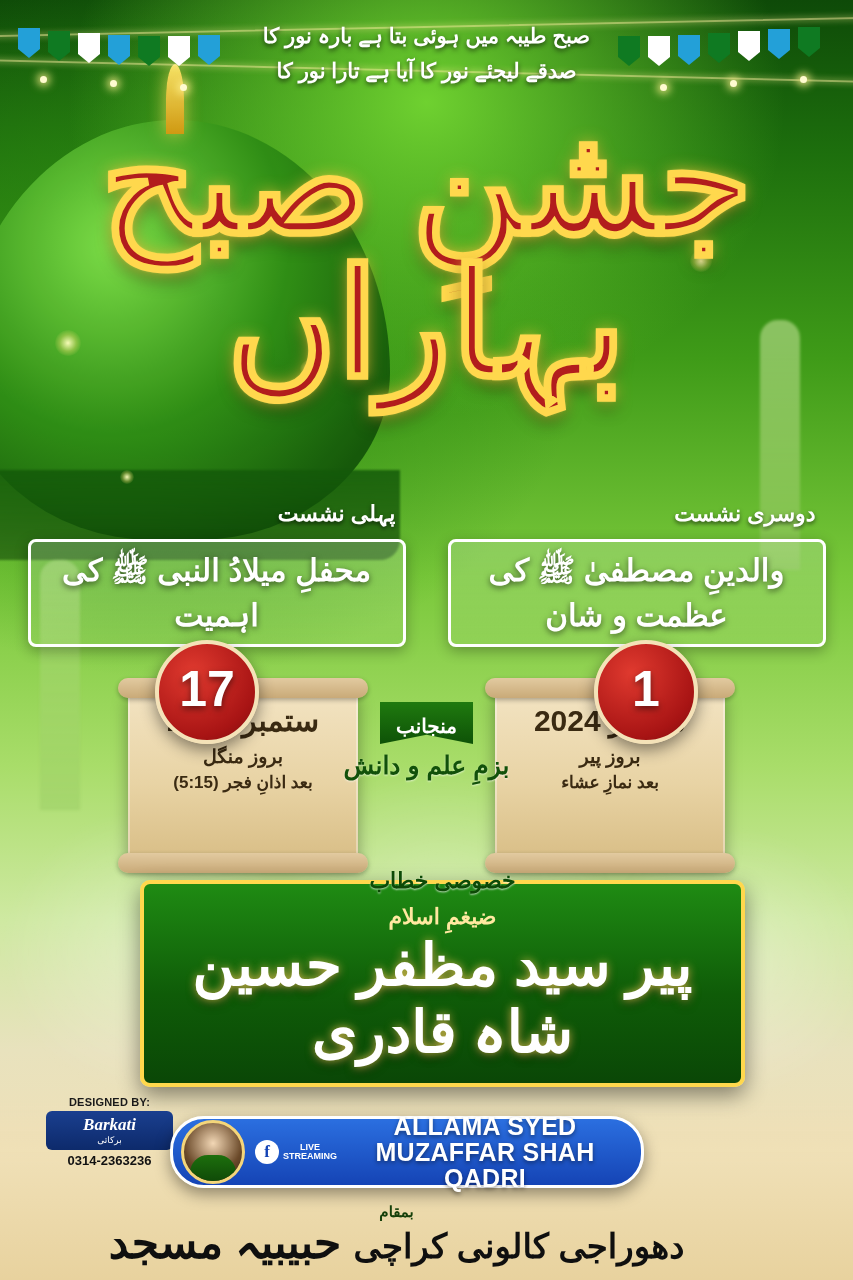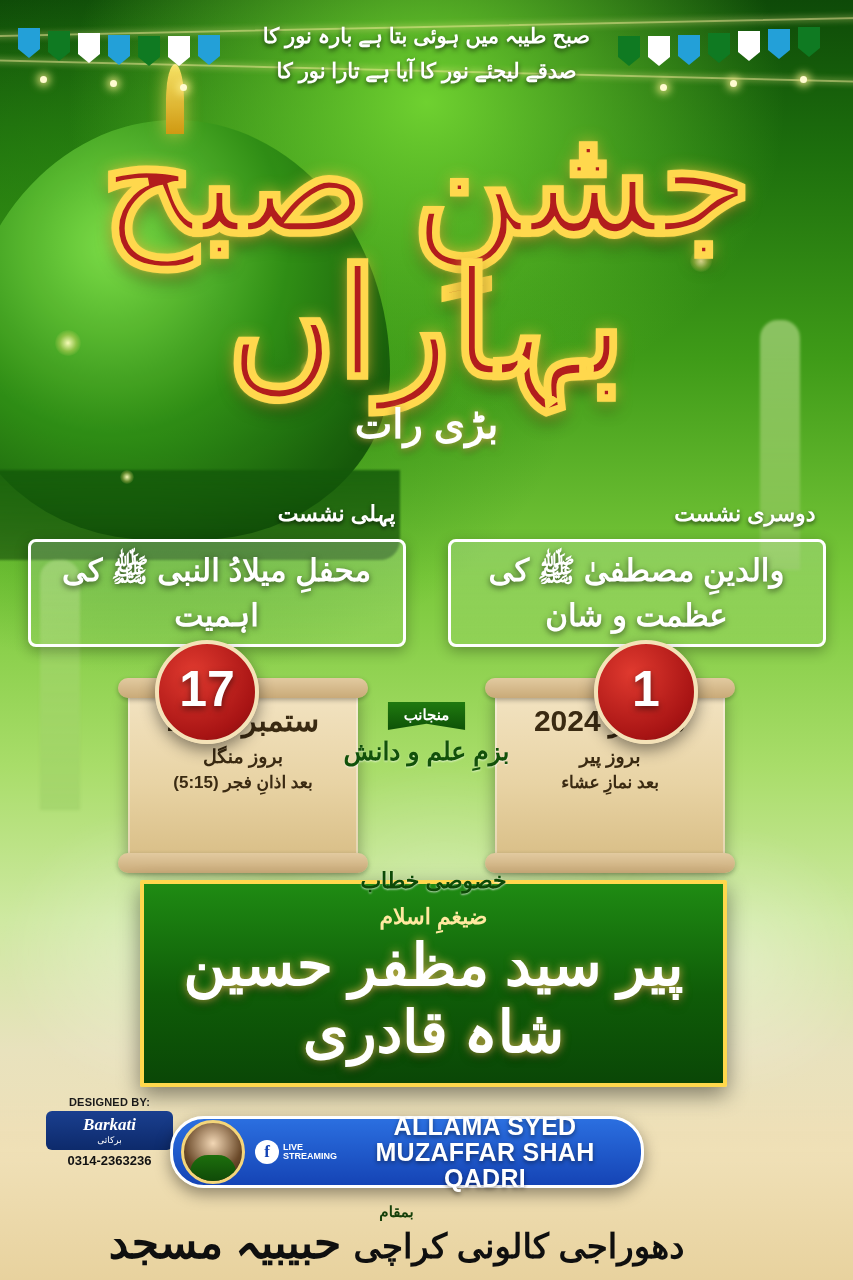--- a/index.html
+++ b/index.html
@@ -277,47 +277,47 @@
     top: 62px;
     transform: translateX(-50%);
     width: 170px;
     text-align: center;
     direction: rtl;
   }
   .middle-tag .flagtag {
     display: inline-block;
     background: linear-gradient(180deg,#1f7a0f,#0e5207);
     color: #fff;
-    font-size: 15px;
-    font-weight: bold;
-    padding: 4px 16px 6px;
+    font-size: 20px;
+    font-weight: bold;
+    padding: 12px 16px 6px;
     clip-path: polygon(0 0, 100% 0, 100% 100%, 50% 78%, 0 100%);
     box-shadow: 0 3px 8px rgba(0,0,0,.35);
   }
   .middle-tag .tagline {
     margin-top: 6px;
     font-size: 25px;
     font-weight: bold;
     color: #12510a;
     text-shadow: 0 1px 2px rgba(255,255,255,.6);
     line-height: 1.25;
   }
 
   
   .speaker-panel {
     position: absolute;
     top: 880px;
     left: 140px;
     width: 575px;
     background: linear-gradient(180deg,#1f8b13 0%, #0f5c08 55%, #0a4706 100%);
     border: 4px solid #ffd84d;
-    border-radius: 2px;
+    border-radius: 10px;
     box-shadow: 0 8px 22px rgba(0,0,0,.45);
     text-align: center;
-    padding: 10px 2px 18px;
+    padding: 10px 11px 18px;
     direction: rtl;
   }
   .speaker-kicker {
     position: absolute;
     top: -16px;
     left: 50%;
     transform: translateX(-50%);
     font-size: 22px;
     font-weight: bold;
     color: #0d4a06;
@@ -403,21 +403,21 @@
     width: 24px; height: 24px;
     border-radius: 50%;
     background: #ffffff;
     color: #1544b5;
     font-weight: bold;
     font-size: 17px;
     line-height: 24px;
     text-align: center;
     font-family: "Liberation Serif", serif;
   }
-  .fb-text { font-size: 9px; font-weight: bold; color: #fff; line-height: 1.05; text-align: left; }
+  .fb-text { font-size: 9px; font-weight: bold; color: #fff; line-height: 1.05; text-align: center; }
   .live-name {
     flex: 1;
     text-align: center;
     color: #ffffff;
     font-weight: bold;
     font-size: 25px;
     line-height: 1.05;
     letter-spacing: .3px;
     padding-right: 8px;
     text-shadow: 0 2px 4px rgba(0,0,0,.45);
@@ -492,21 +492,20 @@
     <div class="lightdot" style="left:800px;top:76px;"></div>
   </div>
 
   <div class="couplet">
     <div>صبح طیبہ میں ہوئی بتا ہے بارہ نور کا</div>
     <div>صدقے لیجئے نور کا آیا ہے تارا نور کا</div>
   </div>
 
   <div class="title-wrap">
     <div class="title-main">جشنِ صبح بہاراں</div>
-    <div class="title-sub">بڑی رات</div>
   </div>
 
   <div class="sessions">
     <div class="session">
       <div class="ribbon">پہلی نشست</div>
       <div class="box">محفلِ میلادُ النبی ﷺ کی اہمیت</div>
     </div>
     <div class="session">
       <div class="ribbon">دوسری نشست</div>
       <div class="box">والدینِ مصطفیٰ ﷺ کی عظمت و شان</div>

